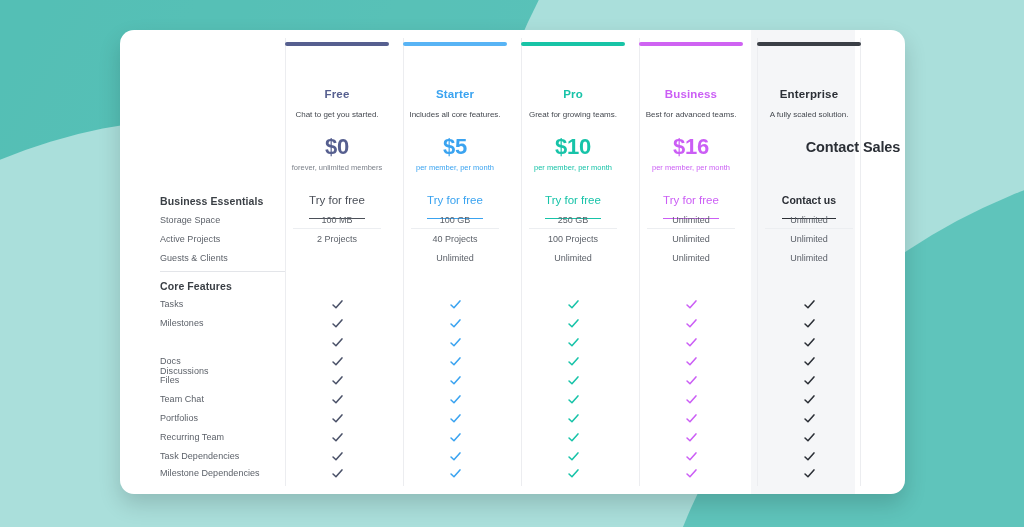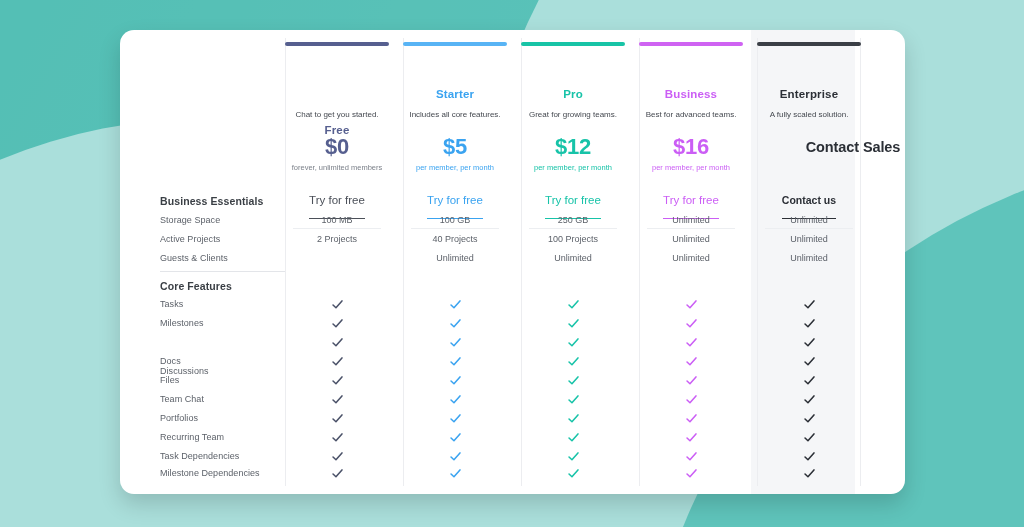--- a/index.html
+++ b/index.html
@@ -256,21 +256,21 @@
         <div class="feat-label" style="position: absolute; left: 0px; top: 364px;">Team Chat</div>
         <div class="feat-label" style="position: absolute; left: 0px; top: 383px;">Portfolios</div>
         <div class="feat-label" style="position: absolute; left: 0px; top: 402px;">Recurring Team</div>
         <div class="feat-label" style="position: absolute; left: 0px; top: 421px;">Task Dependencies</div>
         <div class="feat-label" style="position: absolute; left: 0px; top: 438px;">Milestone Dependencies</div>
       </div>
   <div class="hrule" style="top: 241px;"></div>
       <div class="col" style="left: 165px;">
         <div class="col-divider" style="left: 0px;"></div>
         <div class="topbar" style="background: rgb(86, 95, 143);"></div>
-        <div class="plan-name" style="color: rgb(86, 95, 143); margin-top: 36px;">Free</div>
+        <div class="plan-name" style="color: rgb(86, 95, 143);">Free</div>
         <div class="plan-tag">Chat to get you started.</div>
         <div class="plan-price" style="color: rgb(86, 95, 143);">$0</div>
         <div class="plan-period" style="color: rgb(124, 129, 138);">forever, unlimited members</div>
         <div class="plan-cta"><span style="color: rgb(75, 80, 89);">Try for free</span></div>
         <div class="cell-divider"></div>
         <div class="cell" style="top: 185px;">100 MB</div>
         <div class="cell" style="top: 204px;">2 Projects</div>
         <div class="check" style="top: 268px;"><svg width="13" height="13" viewBox="0 0 16 16" aria-hidden="true">
             <path d="M2.5 8.6 L6.1 12 L13.5 3.6" fill="none" stroke="#4a5168" stroke-width="1.9" stroke-linecap="round" stroke-linejoin="round"></path>
           </svg></div>
@@ -343,21 +343,21 @@
           </svg></div>
         <div class="check" style="top: 437px;"><svg width="13" height="13" viewBox="0 0 16 16" aria-hidden="true">
             <path d="M2.5 8.6 L6.1 12 L13.5 3.6" fill="none" stroke="#3aa3f0" stroke-width="1.9" stroke-linecap="round" stroke-linejoin="round"></path>
           </svg></div>
       </div>
       <div class="col" style="left: 401px;">
         <div class="col-divider" style="left: 0px;"></div>
         <div class="topbar" style="background: rgb(24, 196, 166);"></div>
         <div class="plan-name" style="color: rgb(23, 195, 168);">Pro</div>
         <div class="plan-tag">Great for growing teams.</div>
-        <div class="plan-price" style="color: rgb(23, 195, 168);">$12</div>
+        <div class="plan-price" style="color: rgb(23, 195, 168);">$10</div>
         <div class="plan-period" style="color: rgb(23, 195, 168);">per member, per month</div>
         <div class="plan-cta"><span style="color: rgb(23, 195, 168);">Try for free</span></div>
         <div class="cell-divider"></div>
         <div class="cell" style="top: 185px;">250 GB</div>
         <div class="cell" style="top: 204px;">100 Projects</div>
         <div class="cell" style="top: 223px;">Unlimited</div>
         <div class="check" style="top: 268px;"><svg width="13" height="13" viewBox="0 0 16 16" aria-hidden="true">
             <path d="M2.5 8.6 L6.1 12 L13.5 3.6" fill="none" stroke="#17c3a8" stroke-width="1.9" stroke-linecap="round" stroke-linejoin="round"></path>
           </svg></div>
         <div class="check" style="top: 287px;"><svg width="13" height="13" viewBox="0 0 16 16" aria-hidden="true">

